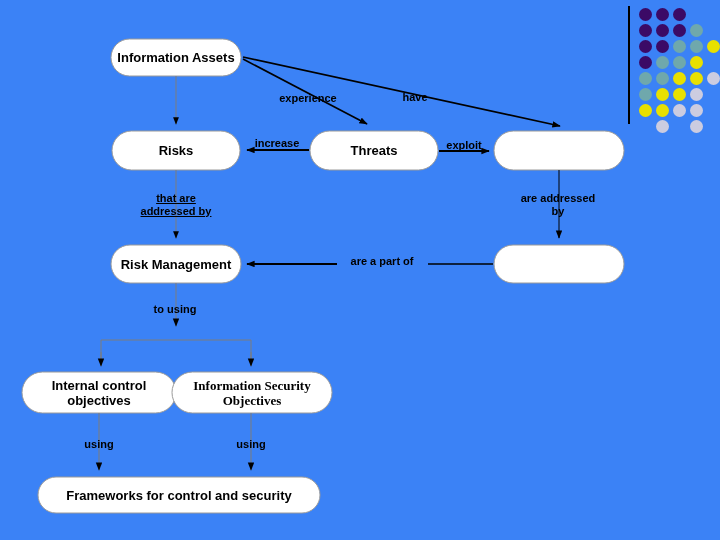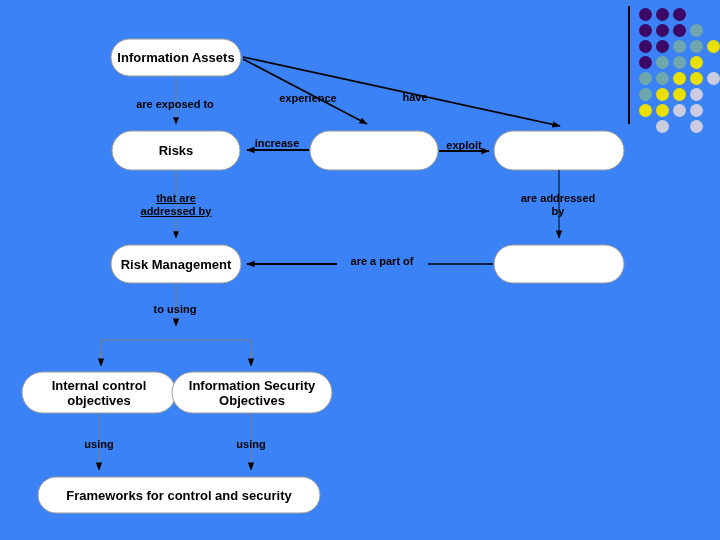--- a/index.html
+++ b/index.html
@@ -110,36 +110,38 @@
       <path d="M251,413 L251,470" stroke="#7d7d7d" stroke-width="1" marker-end="url(#arrowhead)"></path>
     </g>
   </svg>
 
   <div class="node-label" style="left:111px; top:39px; width:130px; height:37px;">
     <span>Information Assets</span>
   </div>
   <div class="node-label" style="left:112px; top:131px; width:128px; height:39px;">
     <span>Risks</span>
   </div>
+  <div class="node-label" style="left:310px; top:131px; width:128px; height:39px;">
+    <span>Threats</span>
+  </div>
   <div class="node-label" style="left:111px; top:245px; width:130px; height:38px;">
     <span>Risk Management</span>
   </div>
   <div class="node-label" style="left:22px; top:372px; width:154px; height:41px; white-space:pre-line;">
     <span>Internal control
 objectives</span>
   </div>
-  <div class="node-label" style="left:172px; top:372px; width:160px; height:41px; white-space:pre-line;">
+  <div class="node-label" style="left:172px; top:372px; width:160px; height:41px; white-space:pre-line;font-family:Liberation Serif, serif;">
     <span>Information Security
 Objectives</span>
   </div>
   <div class="node-label" style="left:38px; top:477px; width:282px; height:36px;">
     <span>Frameworks for control and security</span>
   </div>
 
-  <div class="edge-label" style="left:115px; top:98px; width:120px;">are exposed to</div>
   <div class="edge-label" style="left:263px; top:92px; width:90px;">experience</div>
   <div class="edge-label" style="left:385px; top:91px; width:60px;">have</div>
   <div class="edge-label" style="left:247px; top:137px; width:60px;">increase</div>
   <div class="edge-label" style="left:437px; top:139px; width:54px;">exploit</div>
   <div class="edge-label" style="left:121px; top:192px; width:110px;text-decoration:underline;">that are
 addressed by</div>
   <div class="edge-label" style="left:503px; top:192px; width:110px;">are addressed
 by</div>
   <div class="edge-label" style="left:334px; top:255px; width:96px;">are a part of</div>
   <div class="edge-label" style="left:140px; top:303px; width:70px;">to using</div>

